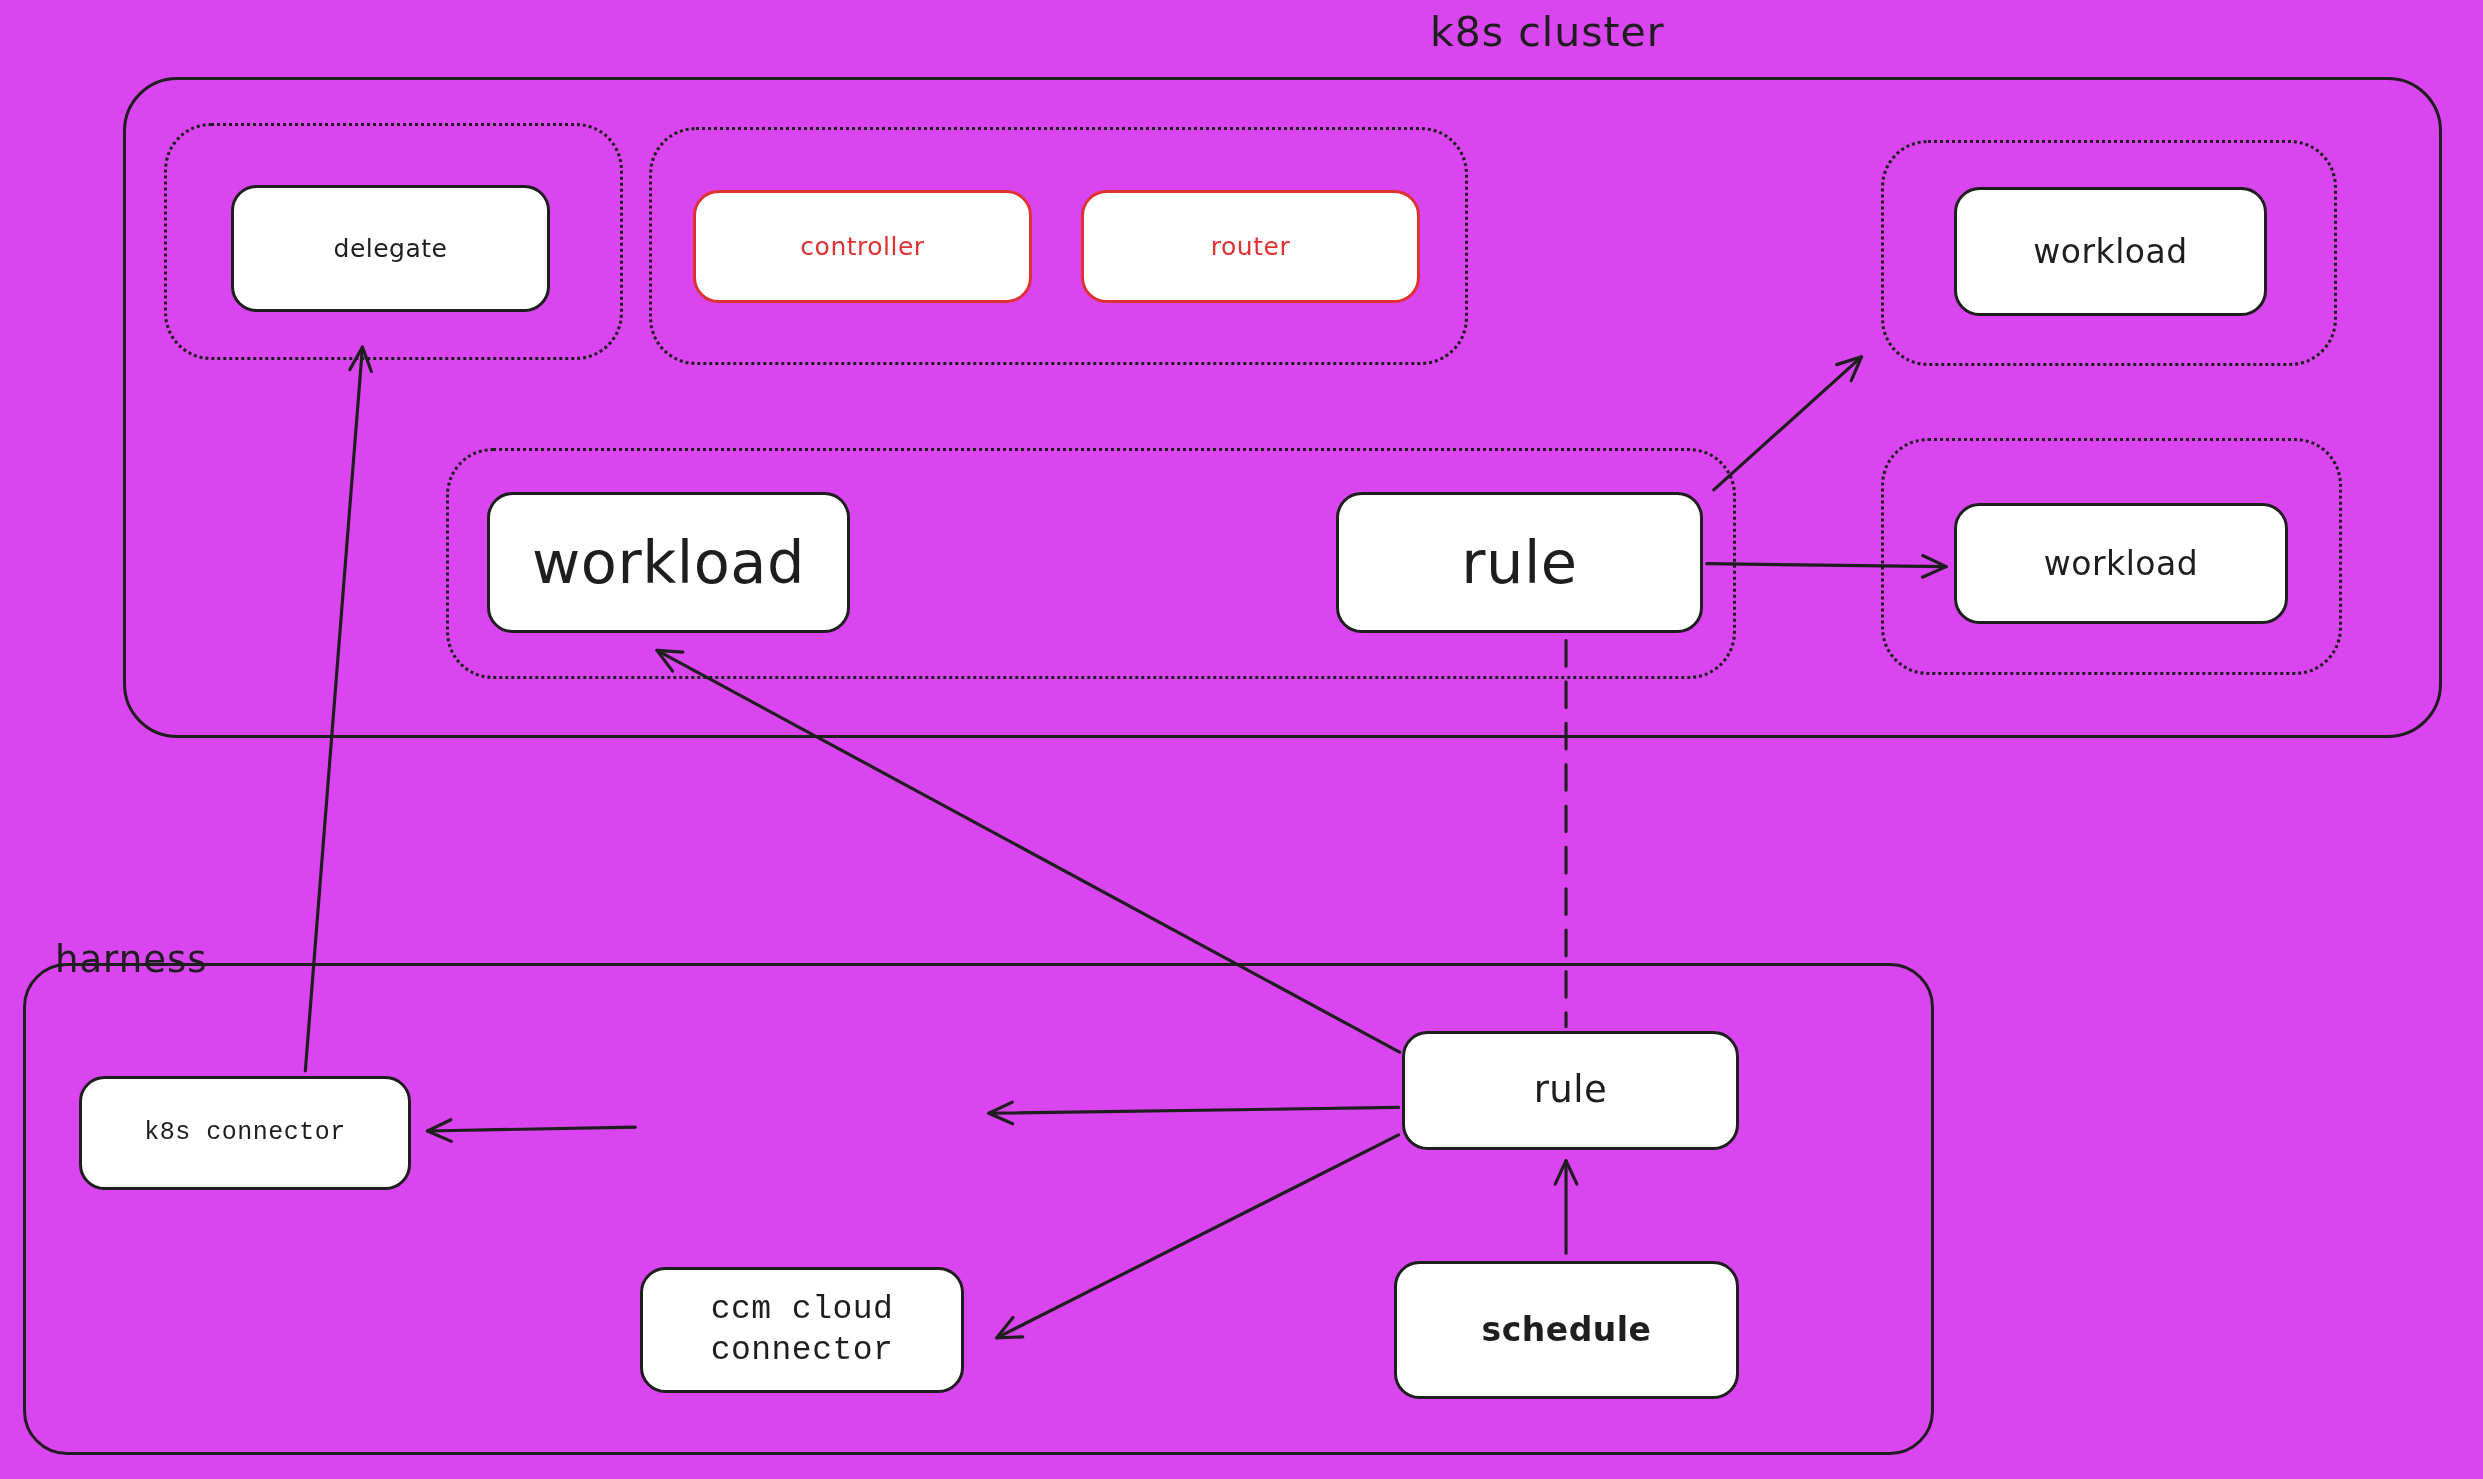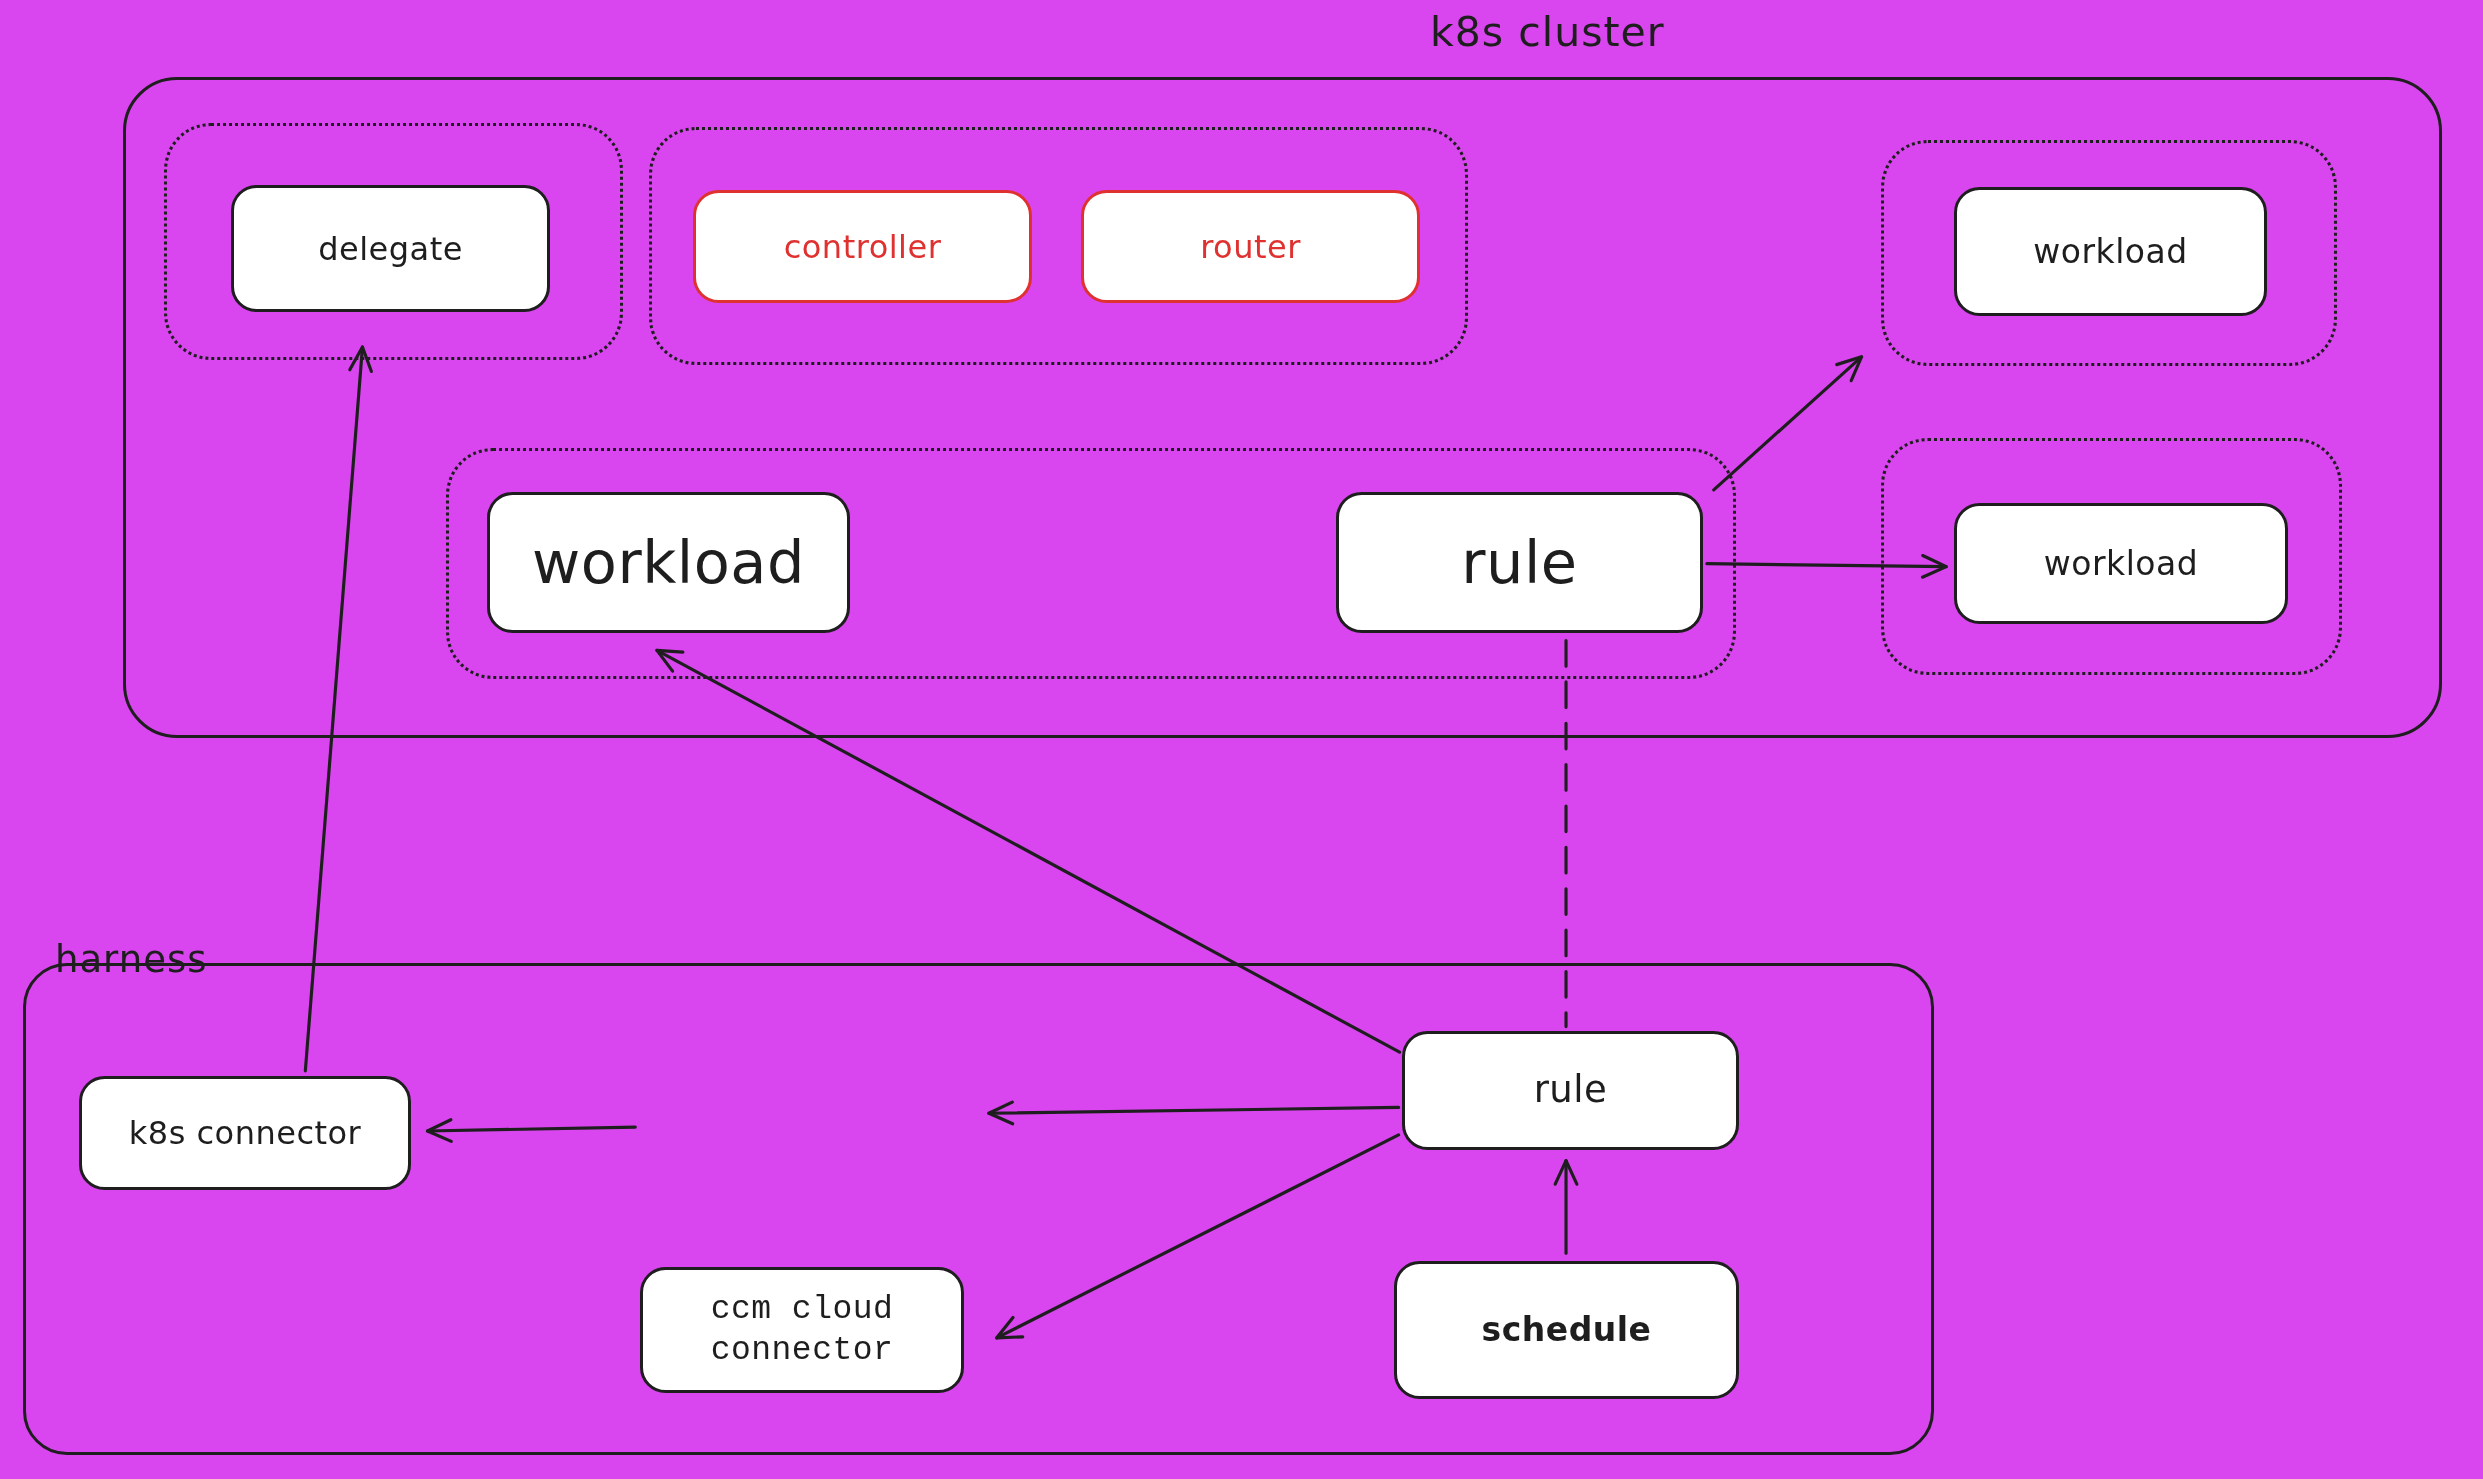--- a/index.html
+++ b/index.html
@@ -32,21 +32,21 @@
   }
   .node {
     position: absolute;
     border: 3.4px solid #1e1e1e;
     border-radius: 25.6px;
     background: #ffffff;
     display: flex;
     align-items: center;
     justify-content: center;
     text-align: center;
-    font-size: 32px;
+    font-size: 25px;
     line-height: 1.25;
     letter-spacing: 0.5px;
     color: #1e1e1e;
   }
   .node.accent {
     border-color: #e03131;
     color: #e03131;
   }
   .node.big {
     font-size: 59px;
@@ -118,21 +118,21 @@
   </div>
 
   <div class="node" style="left:1954px; top:187px; width:307px; height:123px; font-size:33px;">
     <span>workload</span>
   </div>
 
   <div class="node" style="left:1954px; top:503px; width:328px; height:115px; font-size:33px;">
     <span>workload</span>
   </div>
 
-  <div class="node" style="left:79px; top:1076px; width:326px; height:108px;">
+  <div class="node" style="left:79px; top:1076px; width:326px; height:108px;font-family:Liberation Mono, monospace;">
     <span>k8s connector</span>
   </div>
 
 
   <div class="node" style="left:640px; top:1267px; width:324px; height:126px; font-size:33px; padding:0 54px; box-sizing:border-box;font-family:Liberation Mono, monospace;">
     <span>ccm cloud connector</span>
   </div>
 
   <div class="node" style="left:1402px; top:1031px; width:331px; height:113px; font-size:37px;">
     <span>rule</span>

